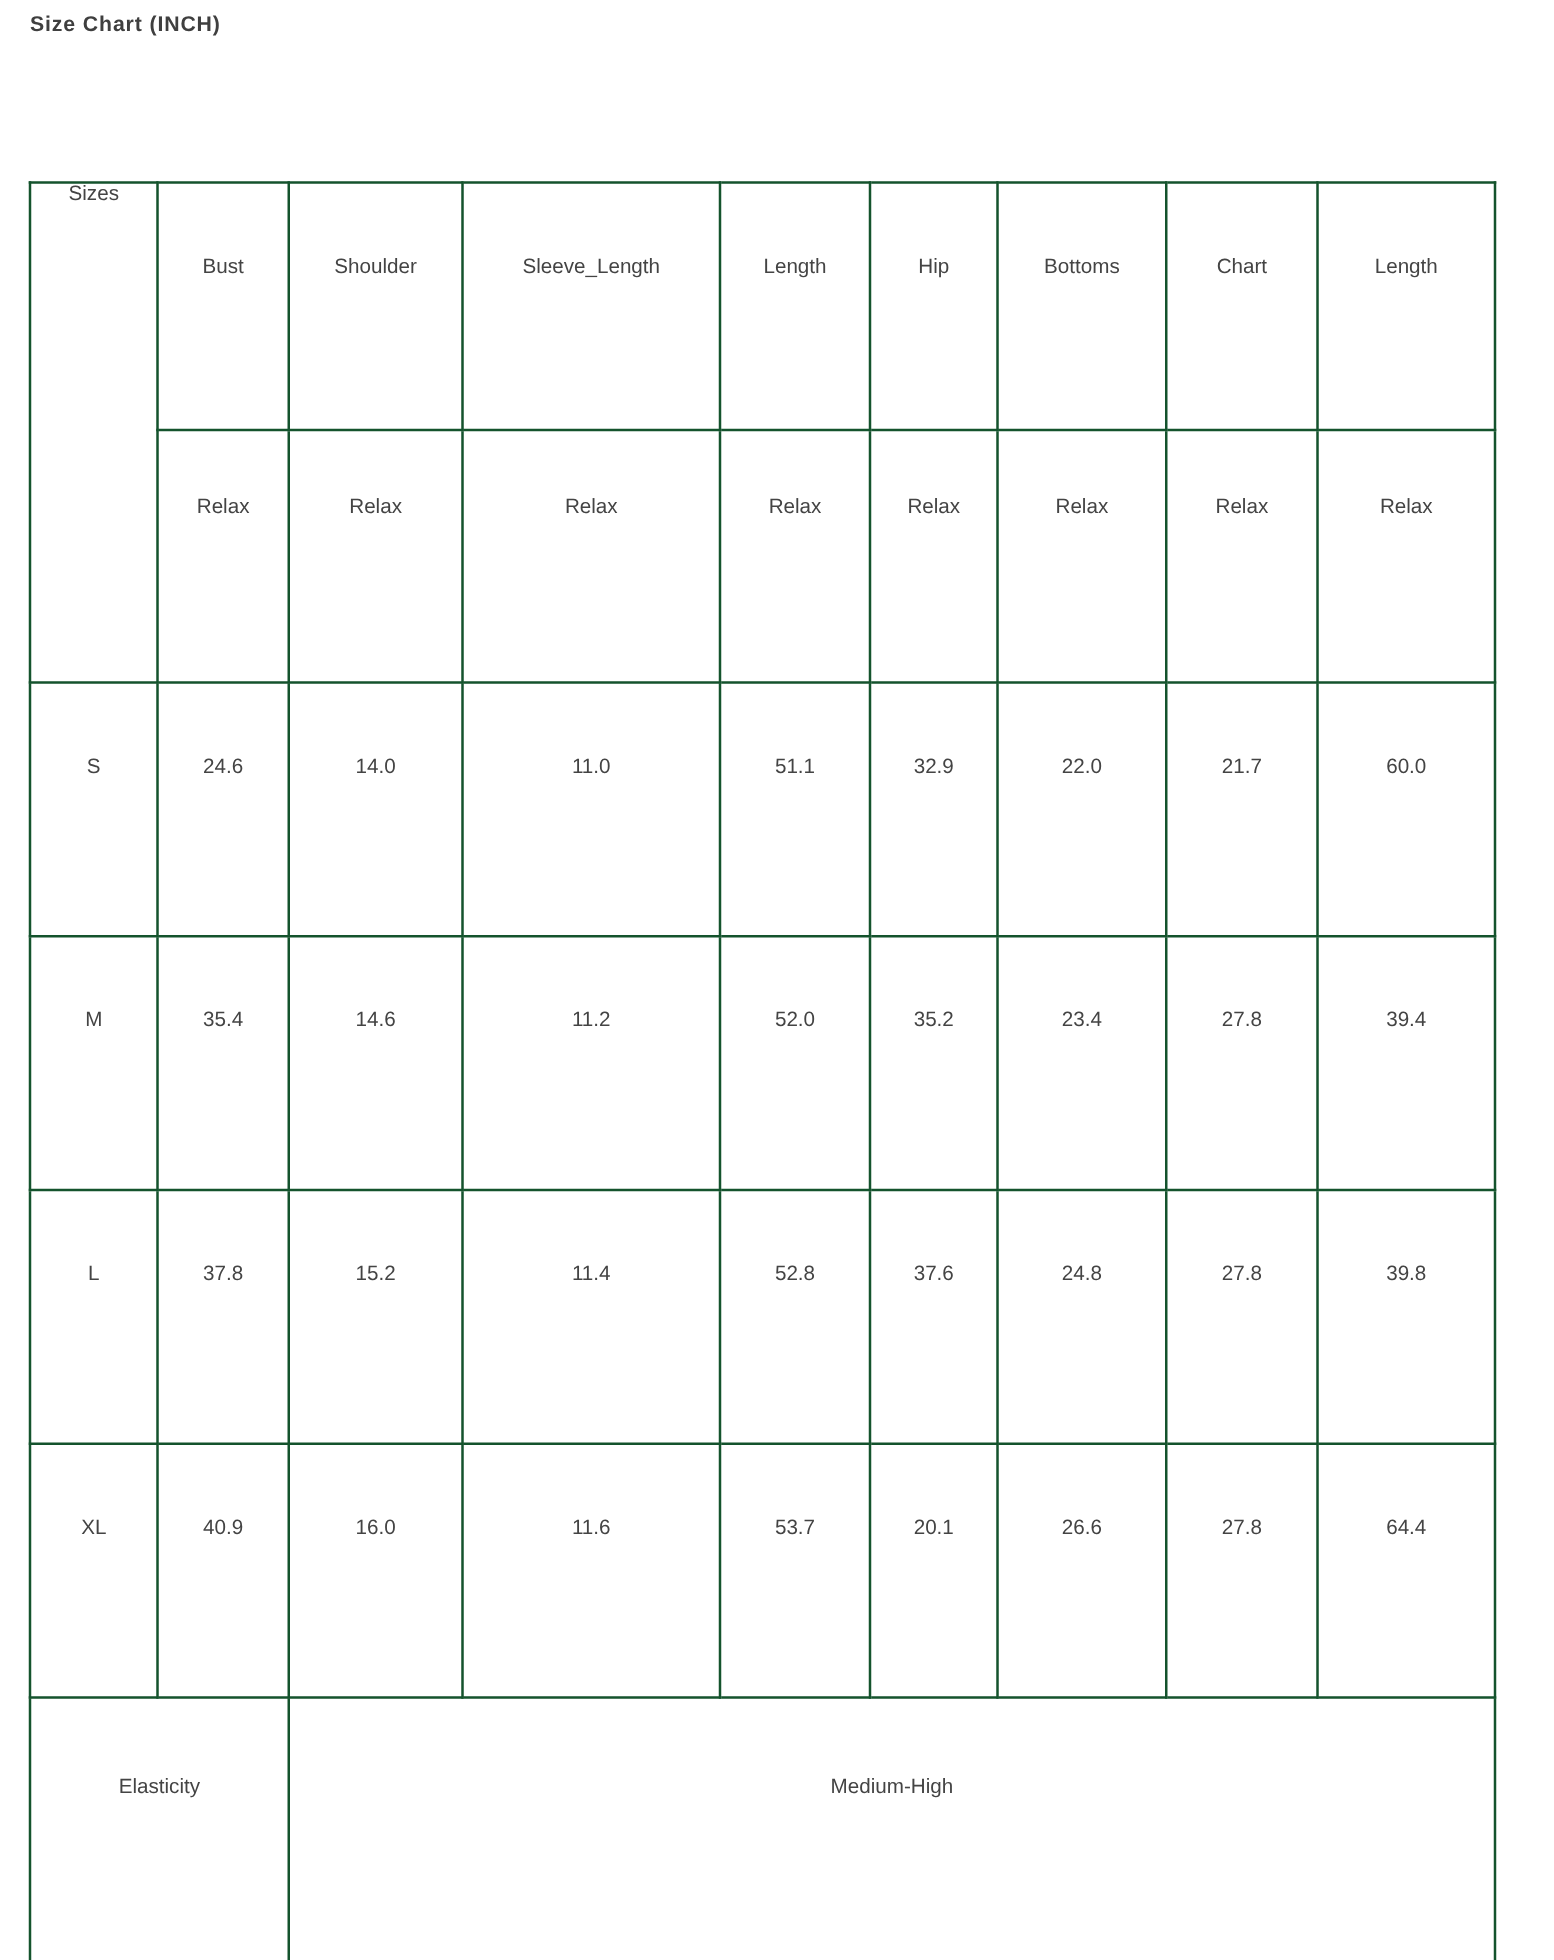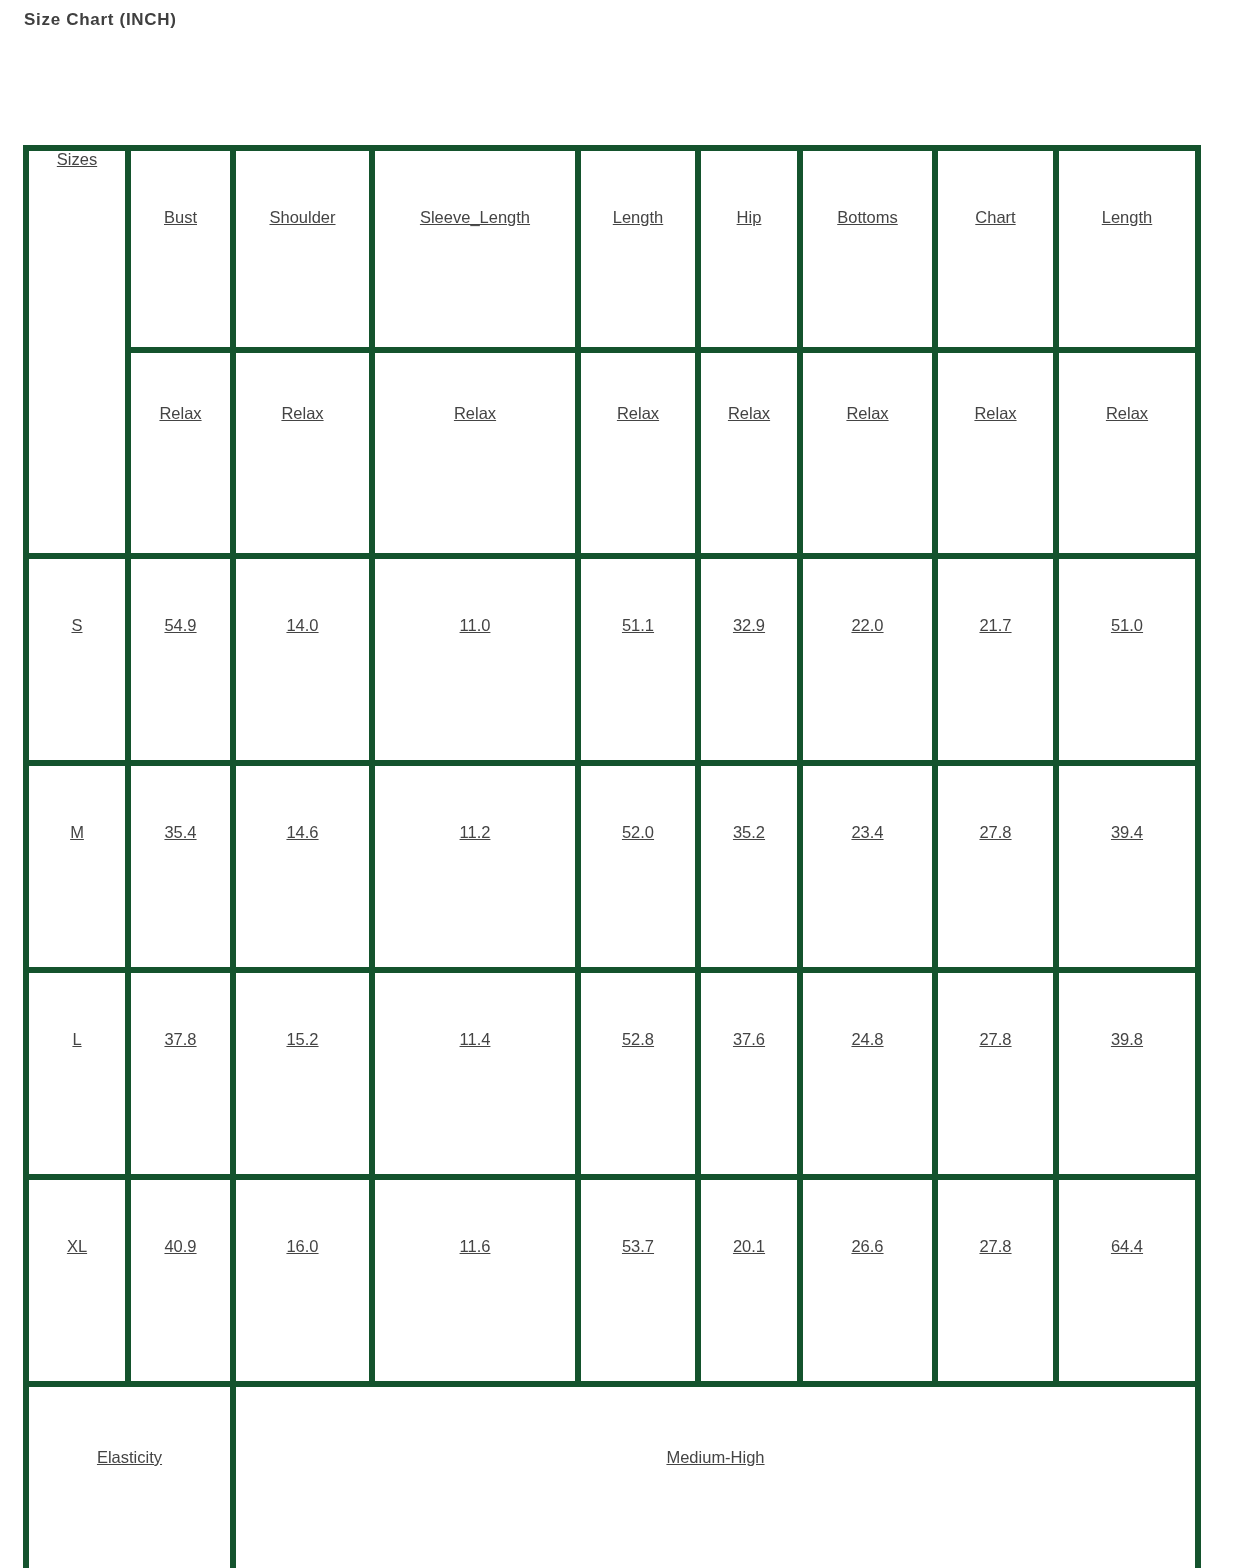--- a/index.html
+++ b/index.html
@@ -40,28 +40,27 @@
   }
 
   table.size-chart {
     border-collapse: collapse;
     table-layout: fixed;
     width: 1172px;
     background: #ffffff;
   }
 
   table.size-chart td {
-    border: 6px solid #14532d;
+    border: 2px solid #14532d;
     font-size: 16.5px;
     color: #444444;
     text-align: center;
     vertical-align: top;
     padding: 0;
     font-weight: normal;
-    text-decoration: underline;
   }
 
   
   .cell-text {
     display: block;
     padding-top: 58px;
     line-height: 1;
   }
   .cell-text.mid {
     padding-top: 52px;
@@ -173,42 +172,42 @@
           <td>
             <span class="cell-text mid">Relax</span>
           </td>
         </tr>
 
         <tr class="data-row">
           <td>
             <span class="cell-text">S</span>
           </td>
           <td>
-            <span class="cell-text">54.9</span>
+            <span class="cell-text">24.6</span>
           </td>
           <td>
             <span class="cell-text">14.0</span>
           </td>
           <td>
             <span class="cell-text">11.0</span>
           </td>
           <td>
             <span class="cell-text">51.1</span>
           </td>
           <td>
             <span class="cell-text">32.9</span>
           </td>
           <td>
             <span class="cell-text">22.0</span>
           </td>
           <td>
             <span class="cell-text">21.7</span>
           </td>
           <td>
-            <span class="cell-text">51.0</span>
+            <span class="cell-text">60.0</span>
           </td>
         </tr>
 
         <tr class="data-row">
           <td>
             <span class="cell-text">M</span>
           </td>
           <td>
             <span class="cell-text">35.4</span>
           </td>

